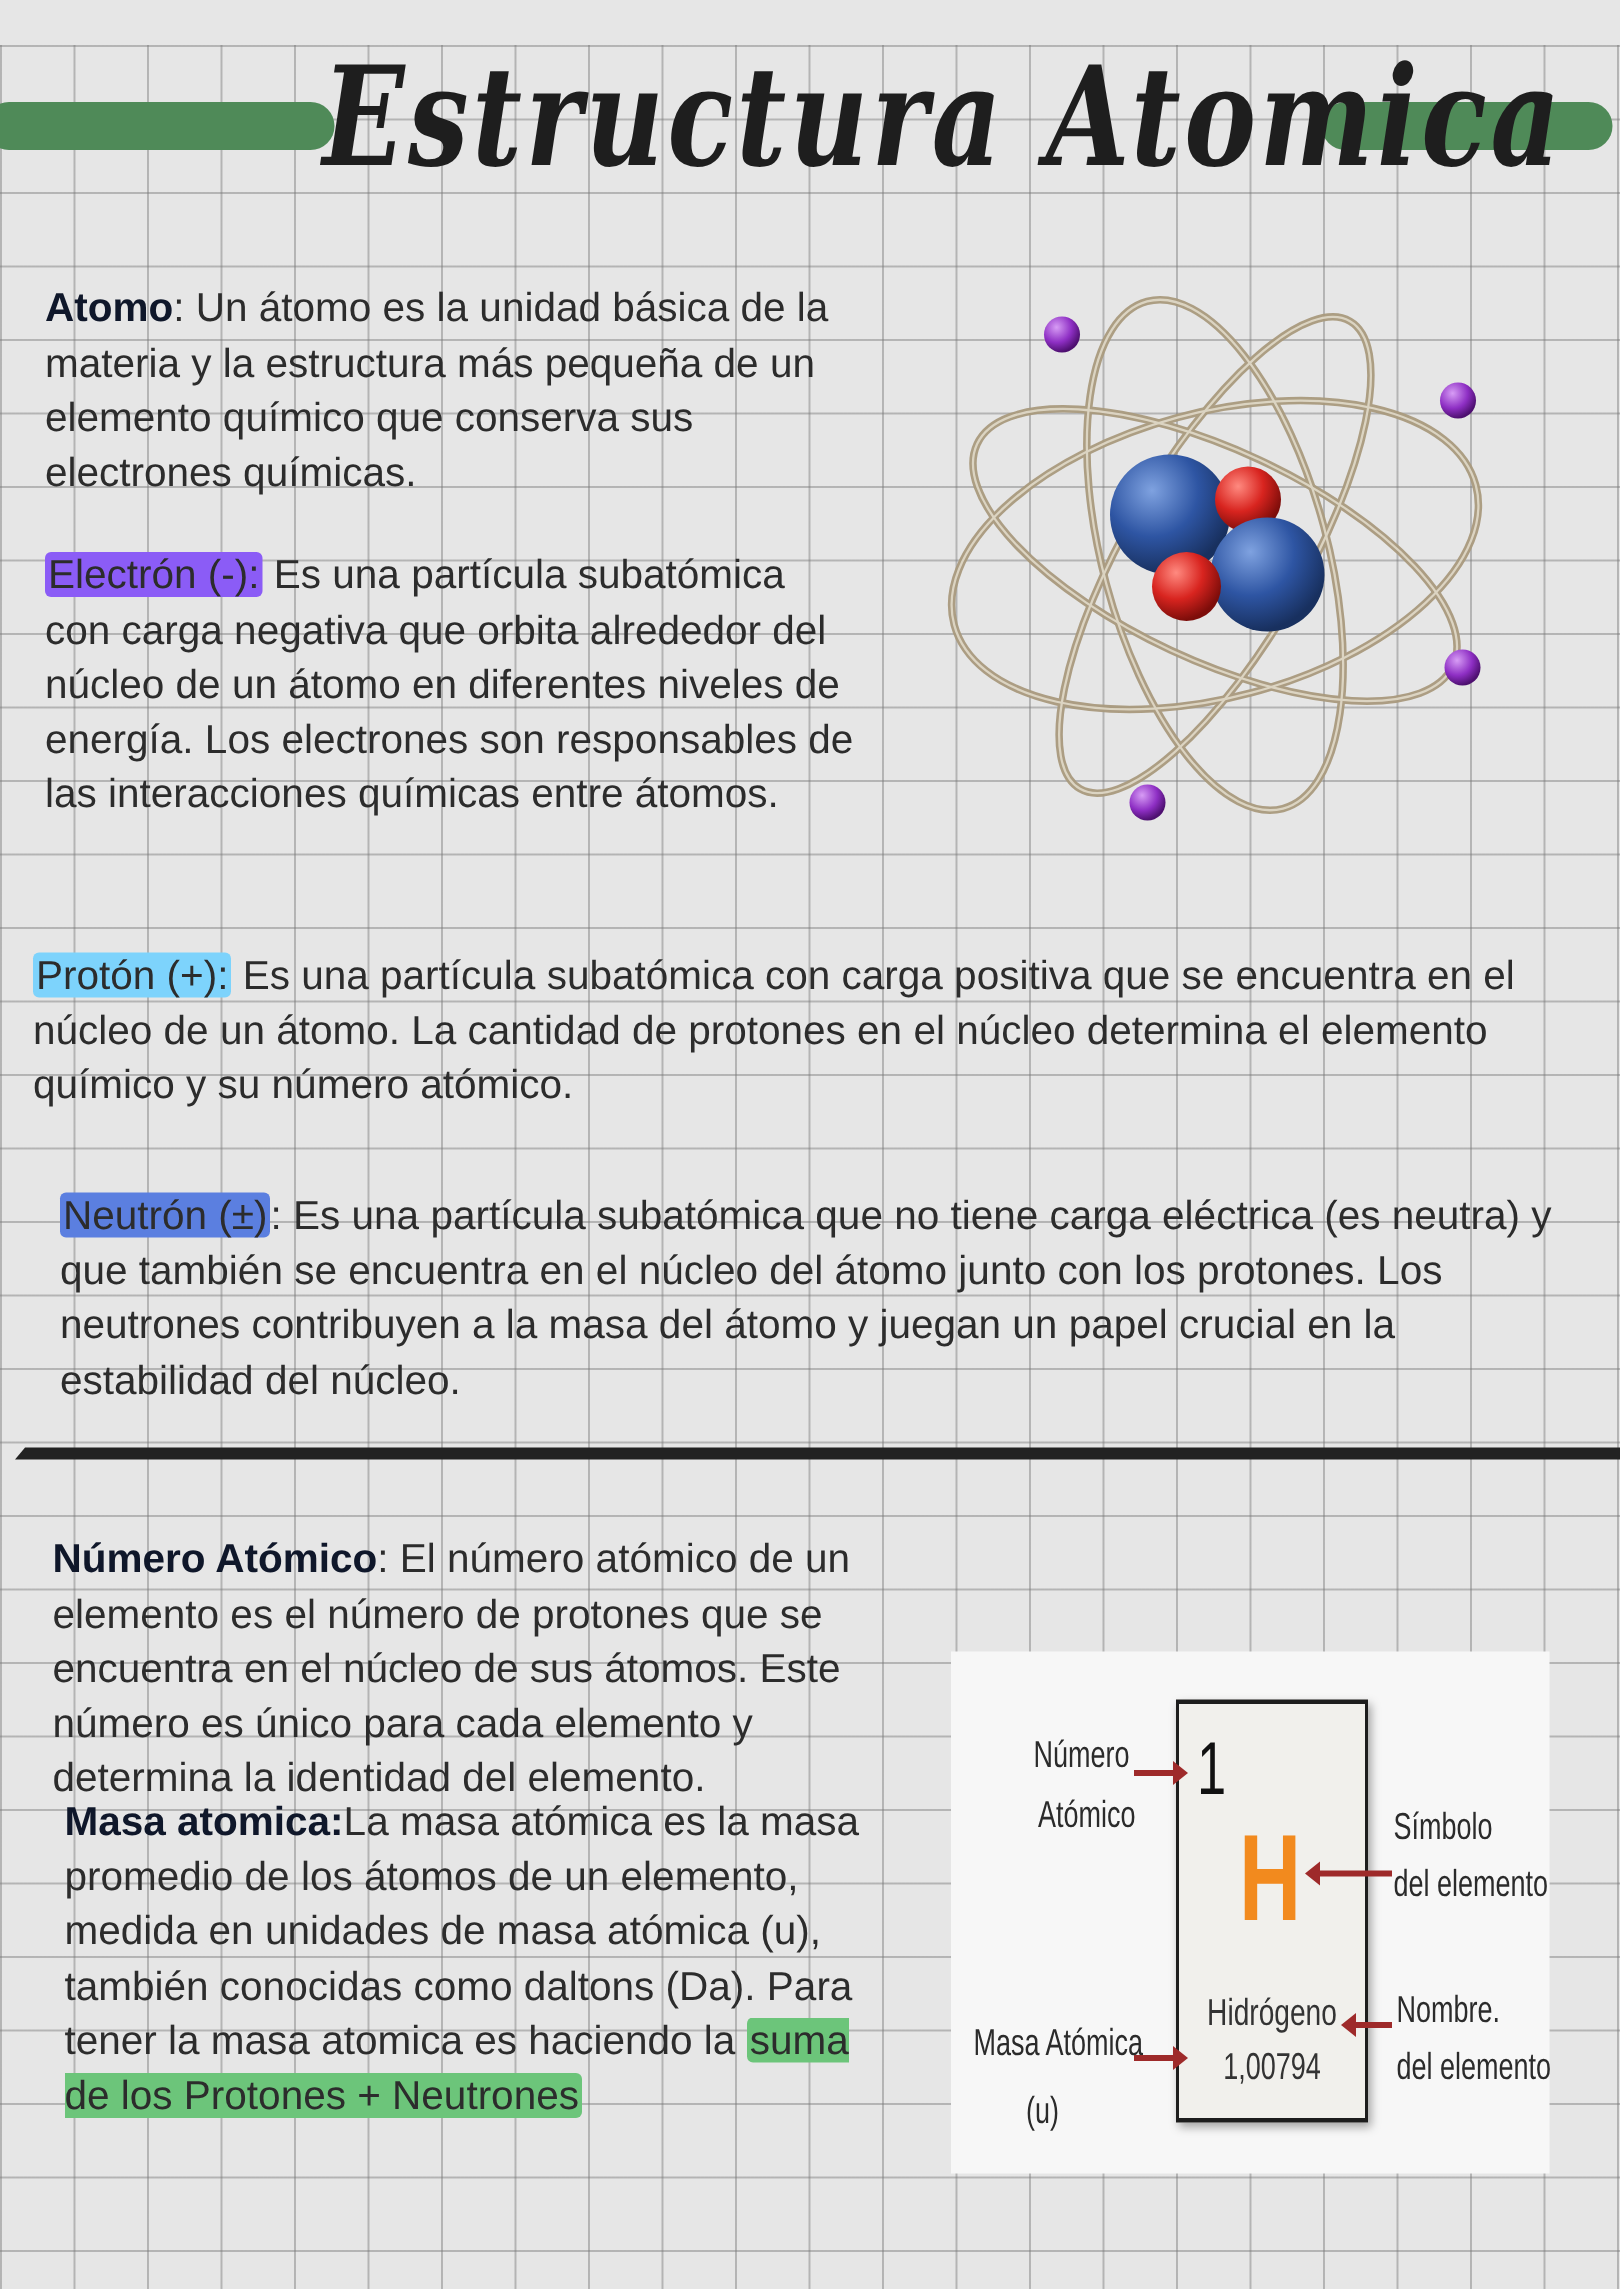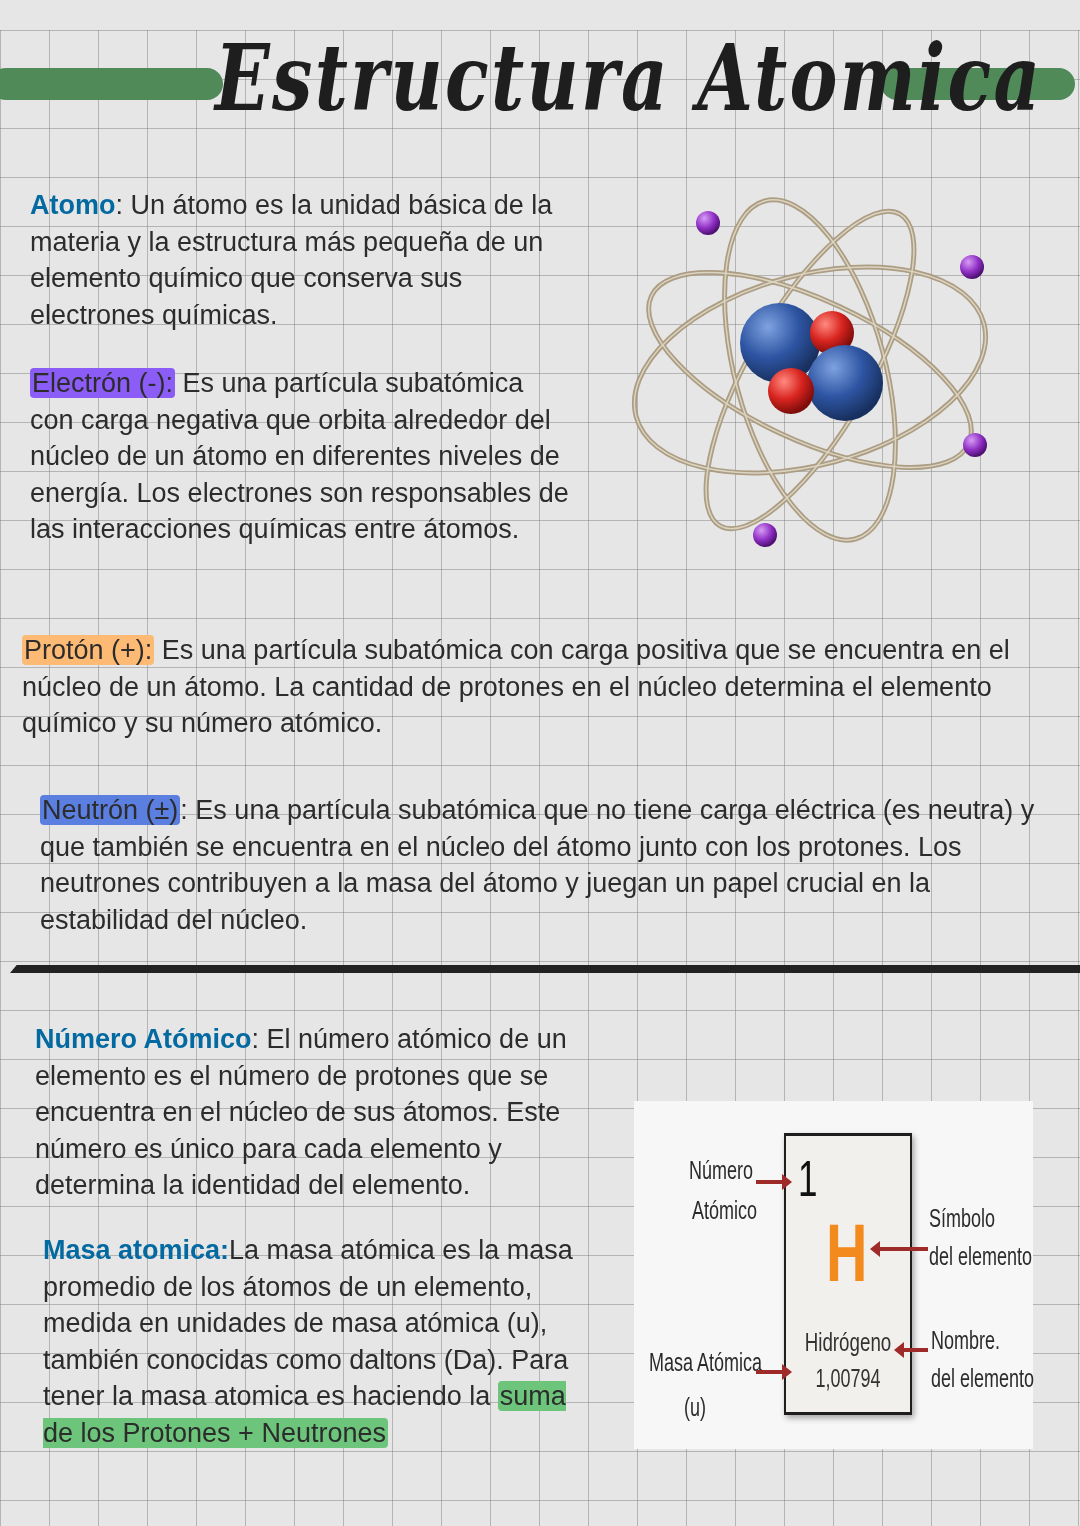--- a/index.html
+++ b/index.html
@@ -25,23 +25,23 @@
   .title {
     position: absolute; left: 215px; top: 18px; width: 660px; height: 120px;
     font-family: "DejaVu Serif", serif; font-style: italic; font-weight: bold;
     font-size: 92px; letter-spacing: 3px; color: #1e1e1e;
     transform: scaleX(0.78); transform-origin: left top; white-space: nowrap;
     line-height: 120px;
   }
   .para {
     position: absolute; font-size: 27px; line-height: 36.5px; color: #2c2c2c;
   }
-  .para b { font-weight: bold; color: #0369a1; }
+  .para b { font-weight: bold; color: #0f172a; }
   .hl-electron { background: #8b5cf6; border-radius: 4px; padding: 0 2px; }
-  .hl-proton { background: #fdba74; border-radius: 4px; padding: 0 2px; }
+  .hl-proton { background: #7dd3fc; border-radius: 4px; padding: 0 2px; }
   .hl-neutron { background: #5b7fe0; border-radius: 4px; padding: 0 2px; }
   .hl-green { background: #6cc57a; border-radius: 4px; padding: 0 2px; }
   .divider {
     position: absolute; left: 10px; top: 965px; width: 1080px; height: 8px;
     background: #222; transform: skewX(-40deg); transform-origin: left bottom;
   }
   .atom { position: absolute; left: 620px; top: 185px; width: 380px; height: 370px; }
   .element-card {
     position: absolute; left: 634px; top: 1101px; width: 399px; height: 348px;
     background: #f7f7f7;
@@ -129,21 +129,21 @@
 <div class="para" style="left:40px; top:792px; width:1010px;">
   <span class="hl-neutron"><span>Neutrón (±)</span></span><span>: Es una partícula subatómica que no tiene carga eléctrica (es neutra) y que también se encuentra en el núcleo del átomo junto con los protones. Los neutrones contribuyen a la masa del átomo y juegan un papel crucial en la estabilidad del núcleo.</span>
 </div>
 
 <div class="divider"></div>
 
 <div class="para" style="left:35px; top:1021px; width:540px;">
   <b>Número Atómico</b><span>: El número atómico de un elemento es el número de protones que se encuentra en el núcleo de sus átomos. Este número es único para cada elemento y determina la identidad del elemento.</span>
 </div>
 
-<div class="para" style="left:43px; top:1232px; width:540px;">
+<div class="para" style="left:43px; top:1196px; width:540px;">
   <b>Masa atomica:</b><span>La masa atómica es la masa promedio de los átomos de un elemento, medida en unidades de masa atómica (u), también conocidas como daltons (Da). Para tener la masa atomica es haciendo la </span><span class="hl-green">suma de los Protones + Neutrones</span>
 </div>
 
 <div class="element-card">
   <div class="el-box">
     <div class="el-num">1</div>
     <div class="el-sym">H</div>
     <div class="el-name">Hidrógeno</div>
     <div class="el-mass">1,00794</div>
   </div>

